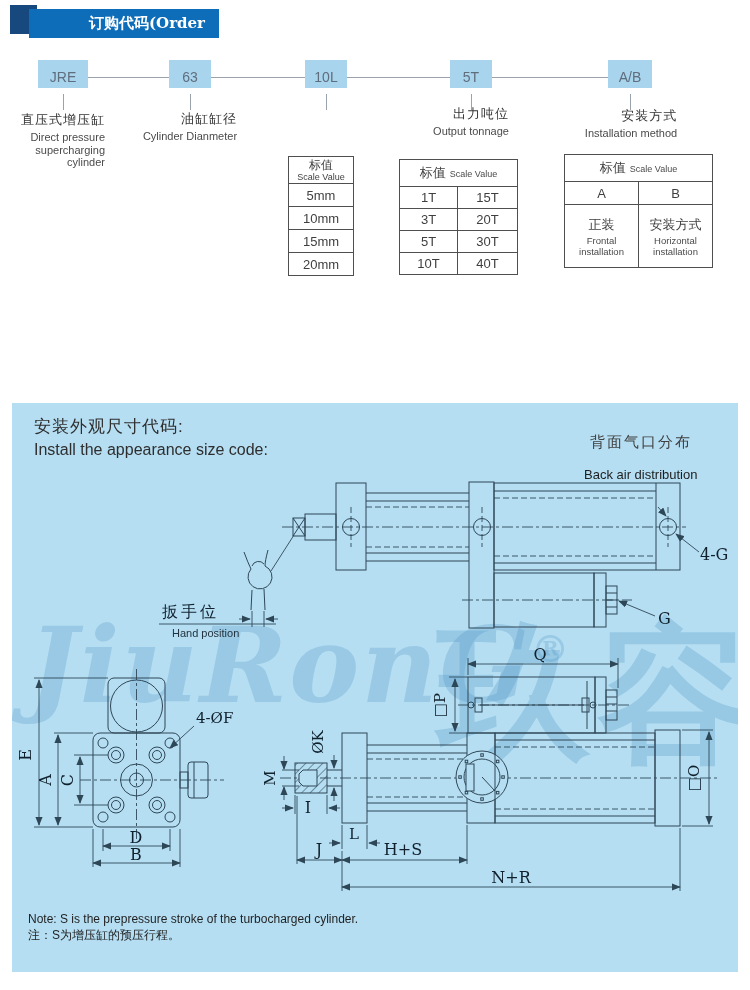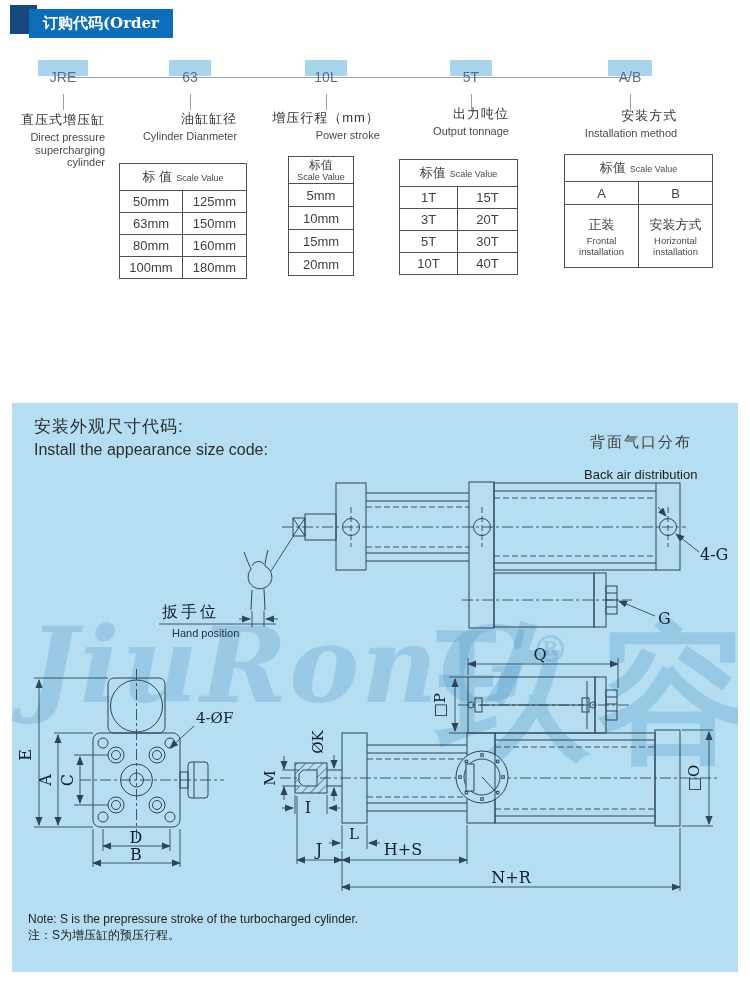--- a/index.html
+++ b/index.html
@@ -2,24 +2,24 @@
 <html><head>
 <meta charset="utf-8">
 <style>
   html,body{margin:0;padding:0;background:#fff;}
   .page{position:relative;width:750px;height:990px;background:#ffffff;overflow:hidden;
         font-family:"Liberation Sans",sans-serif;}
   
   .hdr-sq{position:absolute;left:10px;top:5px;width:27px;height:29px;background:#17497e;}
   .hdr-banner{position:absolute;left:29px;top:9px;width:144px;height:29px;background:#0d6db8;
         color:#fff;font-family:"DejaVu Serif",serif;font-weight:bold;font-size:15px;
-        line-height:29px;text-align:center;letter-spacing:0;}
+        line-height:29px;text-align:center;letter-spacing:0;padding-left:46px;}
   
   .conn-h{position:absolute;left:63px;top:77px;width:567px;height:1px;background:#9aa3ab;}
-  .code-box{position:absolute;top:60px;height:16px;background:#a9d4ee;color:#5f6e7c;
+  .code-box{position:absolute;top:60px;height:28px;background:#a9d4ee;color:#5f6e7c;
         font-size:14px;line-height:34px;text-align:center;z-index:2;}
   .conn-v{position:absolute;top:94px;width:1px;height:16px;background:#9aa3ab;}
   .seg{position:absolute;transform:translateX(-50%);text-align:right;white-space:nowrap;}
   .seg-zh{font-size:13px;color:#353535;letter-spacing:1px;margin-bottom:2px;}
   .seg-en{font-size:11px;color:#4a4a4a;line-height:12.5px;}
   
   .tbl{position:absolute;border-collapse:collapse;background:#fff;color:#3f3f3f;}
   .tbl td{border:1px solid #4f4f4f;text-align:center;vertical-align:middle;padding:0;font-size:13px;}
   .tbl tr.th td{height:26px;}
   .hz{font-size:13px;color:#3f3f3f;margin-right:4px;}
@@ -77,56 +77,29 @@
   <div class="seg" style="left:63px;top:111px">
     <div class="seg-zh">直压式增压缸</div>
     <div class="seg-en">Direct pressure</div>
     <div class="seg-en">supercharging</div>
     <div class="seg-en">cylinder</div>
   </div>
   <div class="seg" style="left:190px;top:110px">
     <div class="seg-zh">油缸缸径</div>
     <div class="seg-en">Cylinder Dianmeter</div>
   </div>
-  <div class="seg" style="left:326px;top:109px">
-    <div class="seg-zh">增压行程（mm）</div>
-    <div class="seg-en">Power stroke</div>
-  </div>
   <div class="seg" style="left:471px;top:105px">
     <div class="seg-zh">出力吨位</div>
     <div class="seg-en">Output tonnage</div>
   </div>
   <div class="seg" style="left:631px;top:107px">
     <div class="seg-zh">安装方式</div>
     <div class="seg-en">Installation method</div>
   </div>
 
-  <table class="tbl" style="left:119px;top:163px">
-    <tbody>
-        <tr class="th">
-          <td colspan="2"><span class="hz">标 值</span><span class="he">Scale Value</span></td>
-        </tr>
-    <tr>
-          <td style="width:62px;height:21px">50mm</td>
-          <td style="width:63px">125mm</td>
-        </tr>
-    <tr>
-          <td style="height:21px">63mm</td>
-          <td>150mm</td>
-        </tr>
-    <tr>
-          <td style="height:21px">80mm</td>
-          <td>160mm</td>
-        </tr>
-    <tr>
-          <td style="height:21px">100mm</td>
-          <td>180mm</td>
-        </tr>
-  </tbody>
-    </table>
 
   <table class="tbl" style="left:288px;top:156px">
     <tbody>
         <tr class="th">
           <td style="width:64px">
             <div class="hz2">标值</div>
             <div class="he2">Scale Value</div>
           </td>
         </tr>
     <tr>

